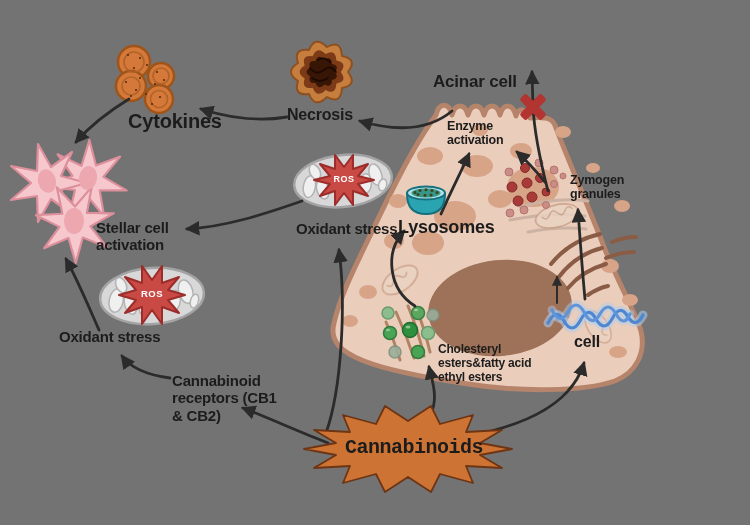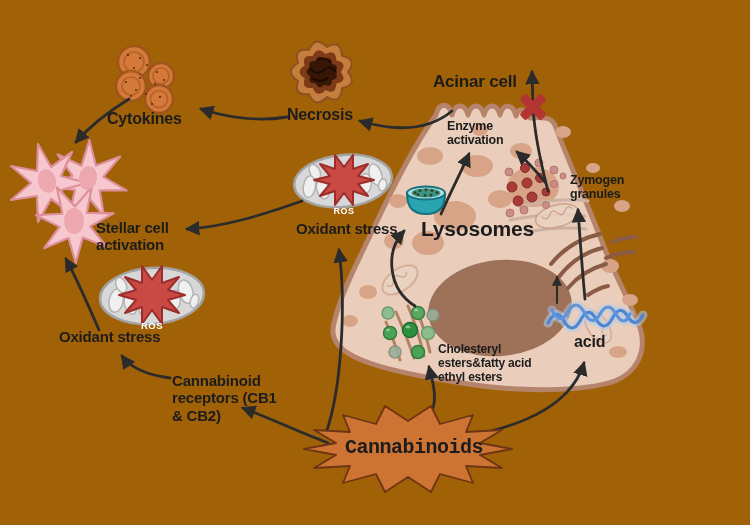--- a/index.html
+++ b/index.html
@@ -1,22 +1,22 @@
 <!DOCTYPE html>
 <html><head>
 <meta charset="utf-8">
 <style>
   html,body{margin:0;padding:0;background:#ffffff;}
-  .canvas{position:relative;width:750px;height:525px;background:#a16207;overflow:hidden;
+  .canvas{position:relative;width:750px;height:525px;background:#737373;overflow:hidden;
           font-family:"Liberation Sans",sans-serif;}
   svg{position:absolute;left:0;top:0;}
   .lbl{position:absolute;font-weight:bold;color:#1c1c1c;white-space:pre-line;
        line-height:1.15;letter-spacing:-0.2px;}
   .lbl.center{}
-  .ros{color:#ffffff;text-align:center;letter-spacing:0.5px;margin-top:32px;}
+  .ros{color:#ffffff;text-align:center;letter-spacing:0.5px;}
 </style>
 </head>
 <body>
 
 <div class="canvas">
 
 <svg width="750" height="525" viewBox="0 0 750 525">
   <defs>
     <marker id="ah" viewBox="0 0 10 10" refX="8.5" refY="5" markerWidth="5.2" markerHeight="5.2" orient="auto-start-reverse">
       <path d="M0,0 L10,5 L0,10 z" fill="#2b2b2b"></path>
@@ -265,30 +265,30 @@
   </g>
 
   <polygon points="512,449 480,455 502,468 466,466 473,483 440,474 431,492 408,477 385,492 376,474 343,483 350,466 314,468 336,455 304,449 336,443 314,430 350,432 343,415 376,424 385,406 408,421 431,406 440,424 473,415 466,432 502,430 480,443" fill="#cd7334" stroke="#6e3413" stroke-width="1.8" stroke-linejoin="round"></polygon>
 </svg>
 
 <div class="lbl" style="left:433px;top:72px;font-size:17px;">Acinar cell</div>
 <div class="lbl center" style="left:447px;top:119px;width:90px;font-size:12.5px;">Enzyme
 activation</div>
 <div class="lbl center" style="left:553px;top:173px;width:70px;font-size:12.5px;margin-left:17px;">Zymogen
 granules</div>
-<div class="lbl" style="left:421px;top:217px;font-size:21px;">Lysosomes</div>
-<div class="lbl" style="left:574px;top:333px;font-size:16px;">acid</div>
+<div class="lbl" style="left:398px;top:217px;font-size:18px;">Lysosomes</div>
+<div class="lbl" style="left:574px;top:333px;font-size:16px;">cell</div>
 <div class="lbl" style="left:438px;top:343px;font-size:12px;">Cholesteryl
 esters&amp;fatty acid
 ethyl esters</div>
 <div class="lbl" style="left:296px;top:220px;font-size:15px;">Oxidant stress</div>
 <div class="lbl" style="left:59px;top:328px;font-size:15px;">Oxidant stress</div>
 <div class="lbl" style="left:96px;top:219px;font-size:15px;">Stellar cell
 activation</div>
-<div class="lbl" style="left:107px;top:110px;font-size:16px;">Cytokines</div>
+<div class="lbl" style="left:128px;top:110px;font-size:20px;">Cytokines</div>
 <div class="lbl" style="left:287px;top:106px;font-size:16px;">Necrosis</div>
 <div class="lbl" style="left:172px;top:372px;font-size:15px;">Cannabinoid
 receptors (CB1
 &amp; CB2)</div>
 <div class="lbl center" style="left:345px;top:436px;width:126px;font-size:20px;letter-spacing:-0.5px;font-family:Liberation Mono, monospace;">Cannabinoids</div>
 <div class="lbl center ros" style="left:138px;top:289px;width:28px;font-size:9.5px;">ROS</div>
 <div class="lbl center ros" style="left:331px;top:174px;width:26px;font-size:9px;">ROS</div>
 
 </div>
 

